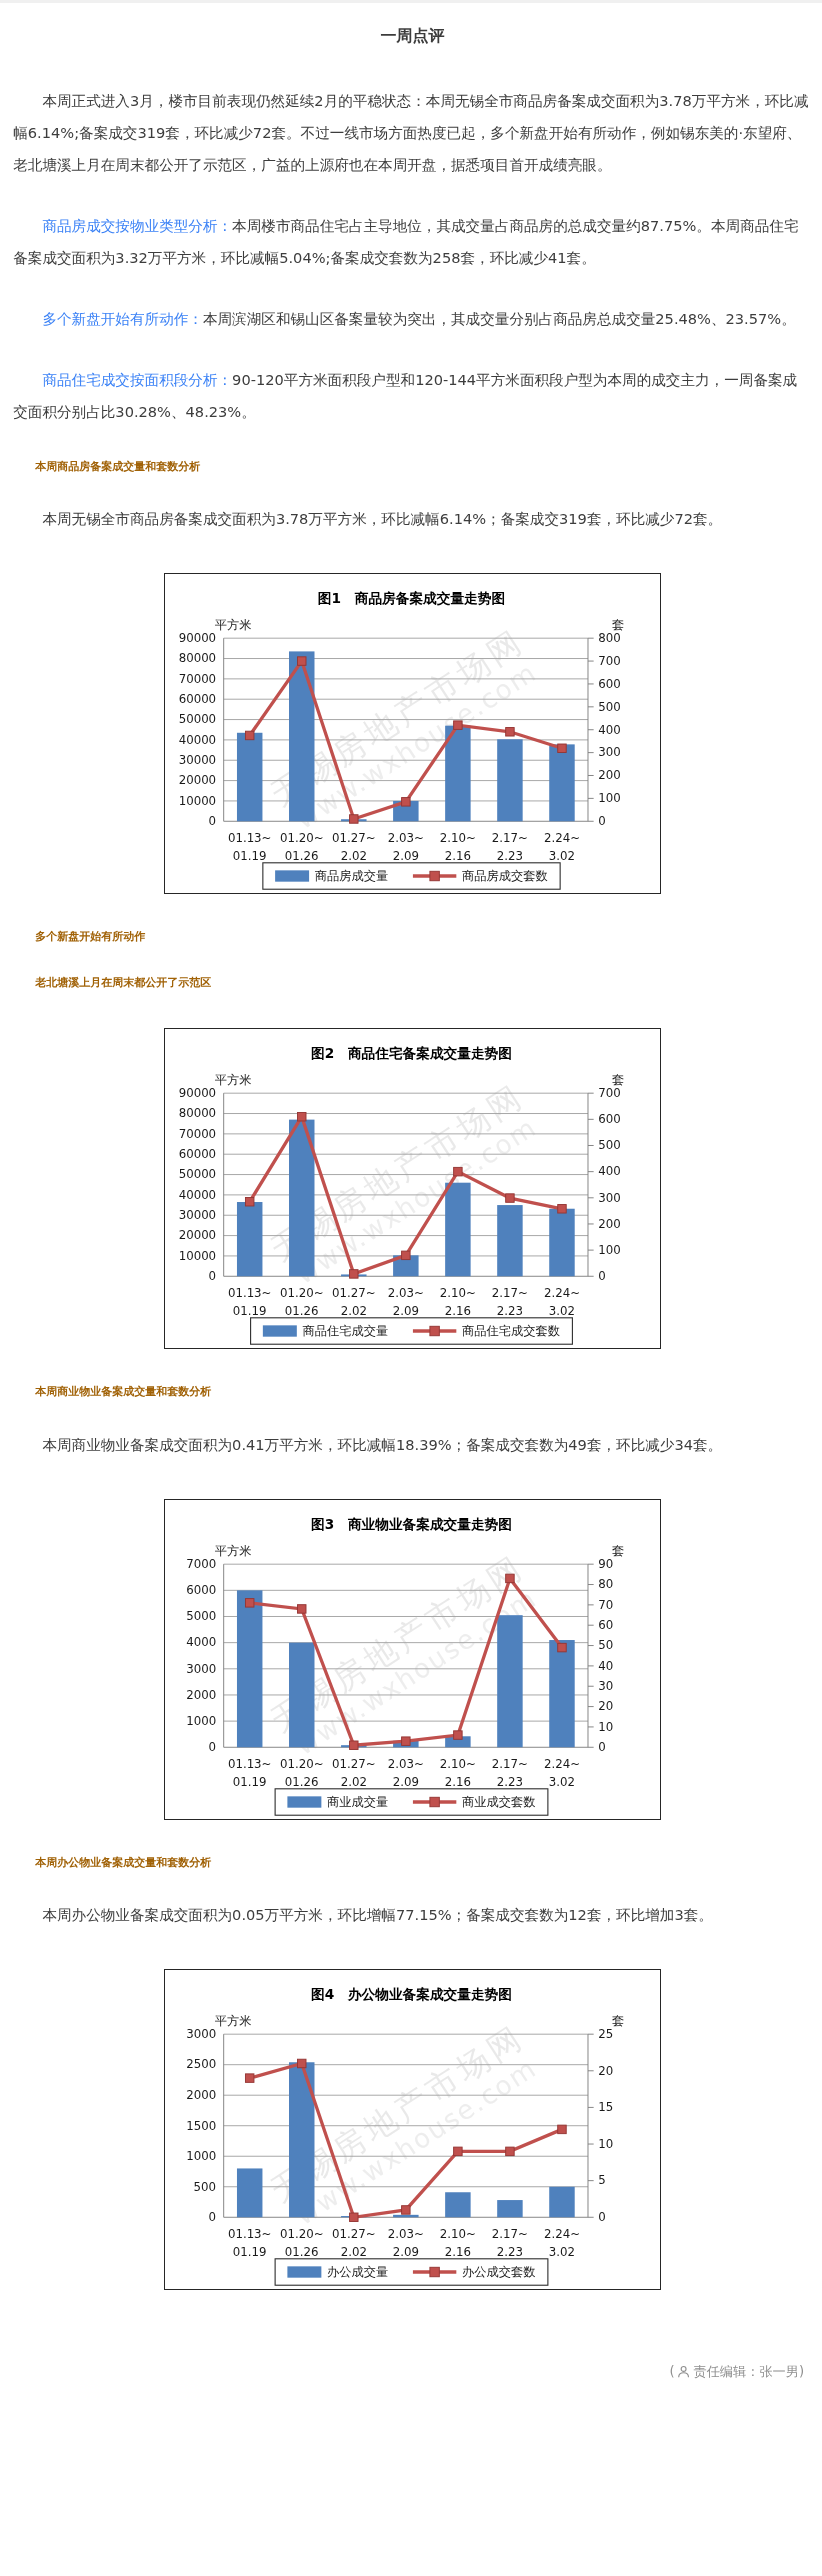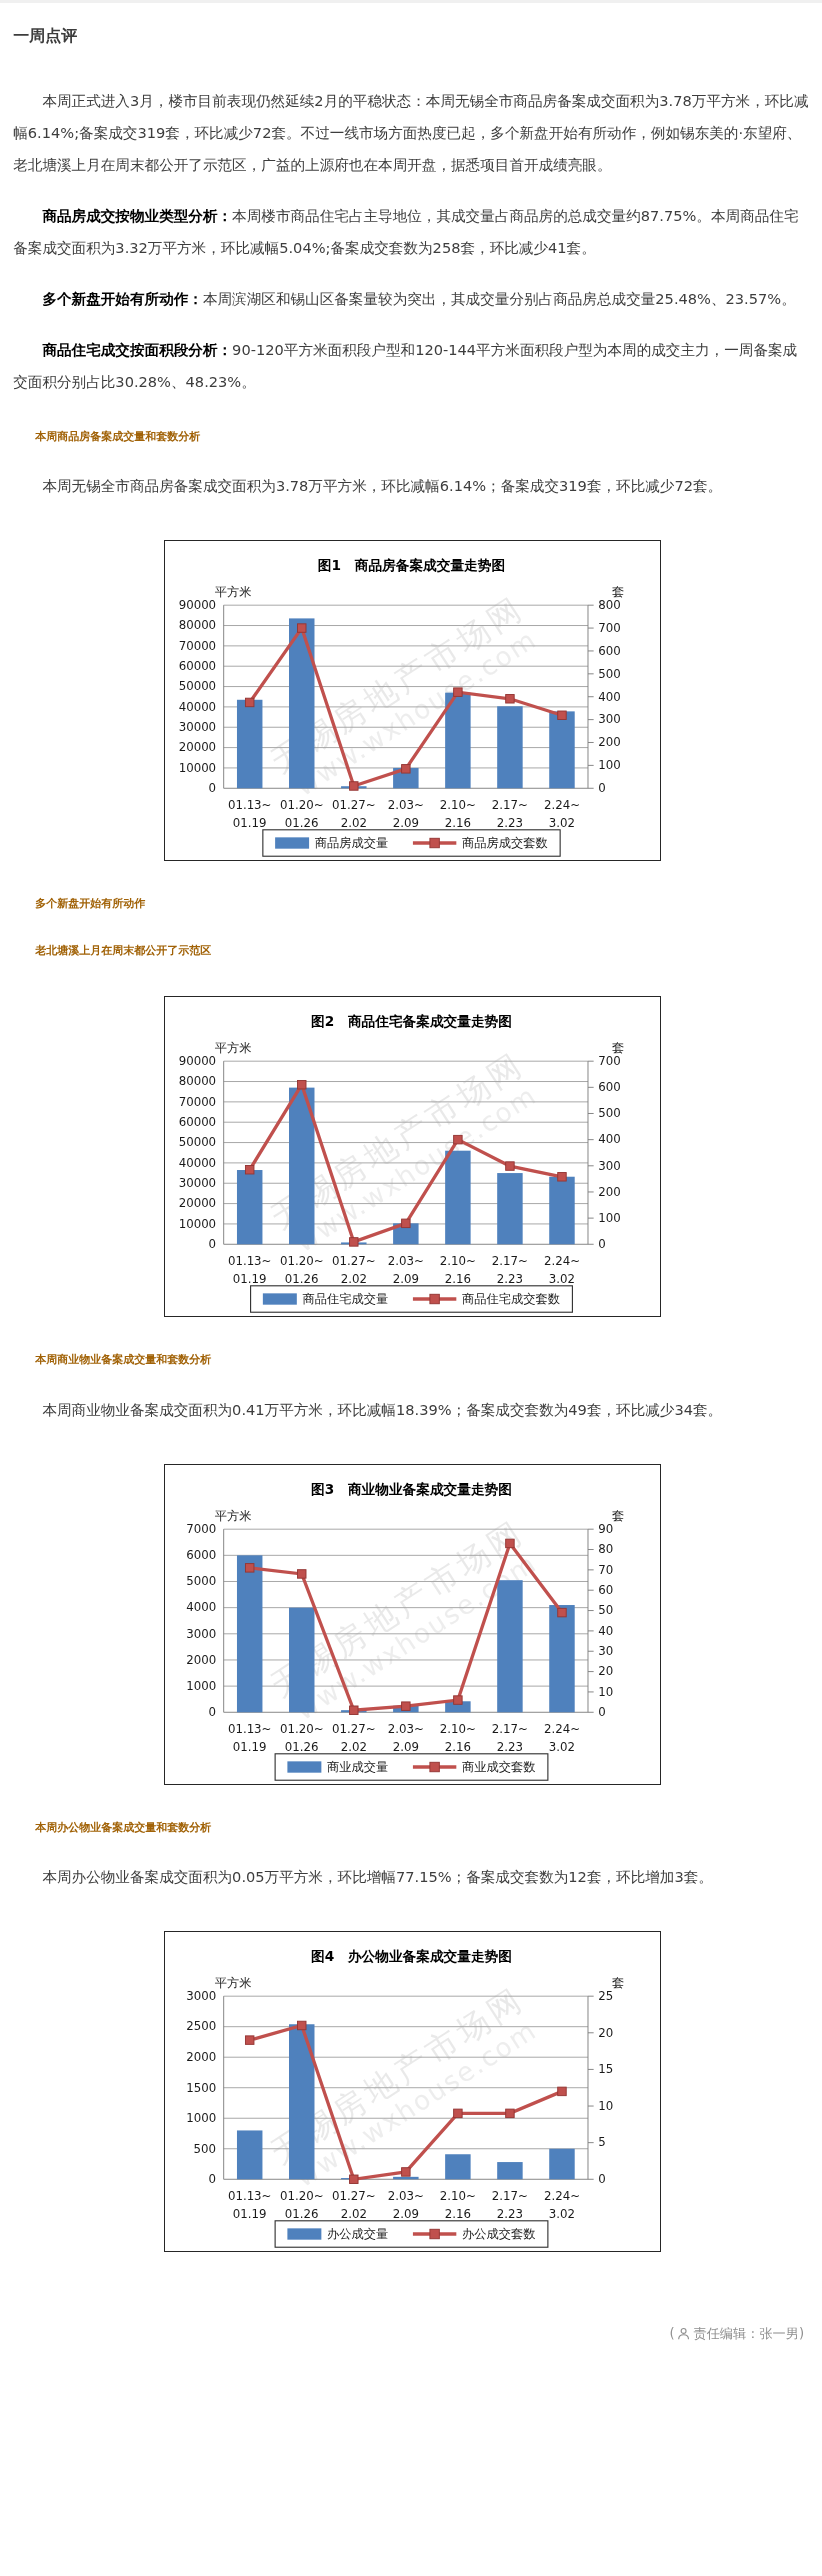--- a/index.html
+++ b/index.html
@@ -1,20 +1,20 @@
 <!DOCTYPE html>
 <html style="font-size:15px"><head>
 <meta charset="utf-8">
 <style>
   html,body{margin:0;padding:0;background:#ffffff;}
   body{width:823px;font-family:"DejaVu Sans","Liberation Sans",sans-serif;color:#3d3d3d;border-top:3.8px solid #f0f0f0;}
   .page{padding:11.3px 11.3px 28px 13.2px;}
-  .h1{font-size:16px;font-weight:bold;color:#3c3c3c;margin:11.3px 0 38px 0;}
-  .para{font-size:14.6px;line-height:32px;margin:19px 0;text-indent:2em;color:#3d3d3d;}
-  .para .lead{font-weight:bold;color:#000000;}
+  .h1{font-size:16px;font-weight:bold;color:#3c3c3c;margin:11.3px 0 38px 0;text-align:center;}
+  .para{font-size:14.6px;line-height:32px;margin:29px 0;text-indent:2em;color:#3d3d3d;}
+  .para .lead{font-weight:normal;color:#3b82f6;}
   .sec{font-size:11px;font-weight:bold;color:#a16207;margin:32px 0 26.4px 0;text-indent:2em;line-height:1.3;}
   .chart-box{width:495px;margin:38px auto 36px auto;border:1.4px solid #262626;background:#fff;}
   .chart-box svg{display:block;}
   .footer{margin-top:73px;padding-right:7.6px;text-align:right;font-size:13.2px;color:#8f8f8f;}
   .footer .person{display:inline-block;vertical-align:-1.9px;margin:0 2.8px;}
 </style>
 </head>
 <body>
 
 <div class="page">

